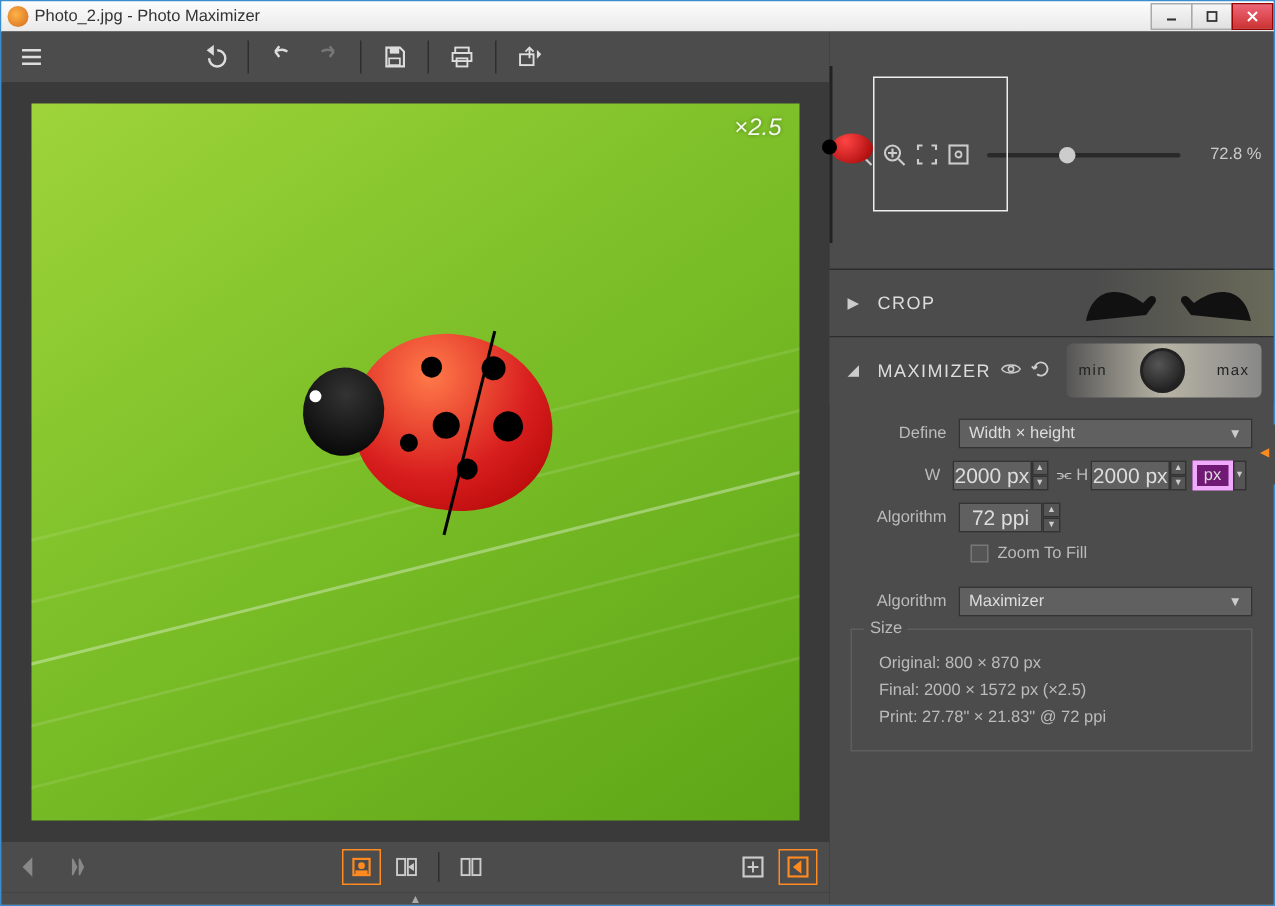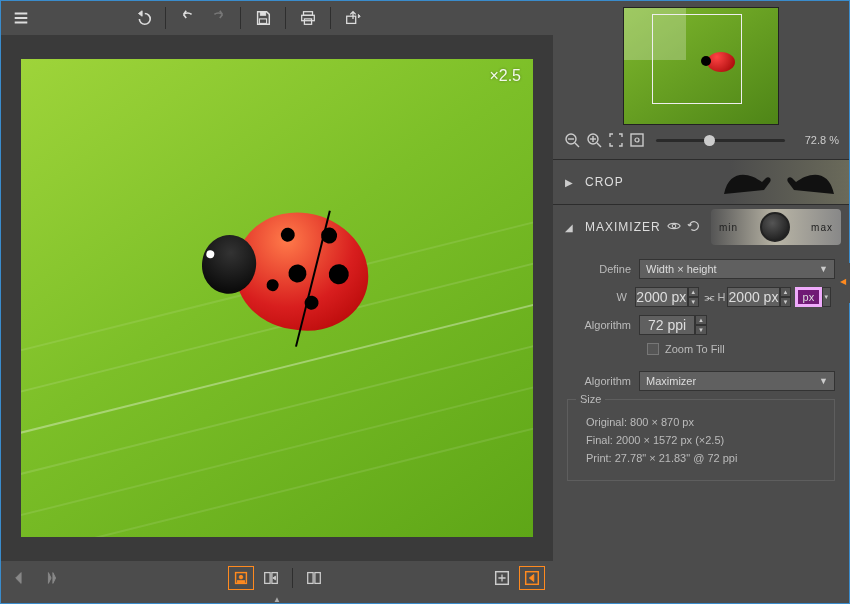--- a/index.html
+++ b/index.html
@@ -17,41 +17,41 @@
 
 .app { flex: 1; display: flex; background: #2b2b2b; }
 .left { flex: 1; display: flex; flex-direction: column; }
 .toolbar { height: 34px; background: #4c4c4c; display: flex; align-items: center; padding: 0 6px; color: #ddd; gap:2px;}
 .toolbar-sep { width: 1px; height: 22px; background: #2e2e2e; margin: 0 6px; }
 .tbtn { width: 28px; height: 26px; display: flex; align-items: center; justify-content: center; color: #ddd; }
 .tbtn svg { width: 18px; height: 18px; stroke: #ddd; fill: #ddd; }
 .tbtn.dim svg { stroke: #777; fill: #777; }
 
 .canvas-area { flex: 1; background: #3a3a3a; display: flex; align-items: center; justify-content: center; position: relative; }
-.image { width: 512px; height: 478px; background: linear-gradient(145deg,#9ed43a 0%,#7cbf28 45%,#5ea617 100%); position: relative; overflow: hidden; }
+.image { width: 512px; height: 478px; background: linear-gradient(145deg,#9ed43a 0%,#7cbf28 45%,#5ea617 100%); position: relative; overflow: hidden; font-style: italic; }
 .leaf-vein { position: absolute; left: -10%; top: 62%; width: 140%; height: 2px; background: rgba(255,255,255,.35); transform: rotate(-14deg); box-shadow: 0 -40px 0 rgba(255,255,255,.12), 0 -80px 0 rgba(255,255,255,.1), 0 40px 0 rgba(255,255,255,.12), 0 80px 0 rgba(255,255,255,.1), 0 120px 0 rgba(255,255,255,.1);}
 .ladybug { position: absolute; left: 52%; top: 44%; width: 170px; height: 130px; transform: translate(-50%,-50%) rotate(8deg); }
 .ladybug .body { position:absolute; left:20%; top:5%; width:78%; height:90%; background: radial-gradient(circle at 35% 25%, #ff7a4a, #d81e1e 55%, #a00 100%); border-radius: 50% 55% 50% 50%; }
 .ladybug .split { position:absolute; left:58%; top:-5%; width:2px; height:120%; background:#000; transform:rotate(6deg);}
 .ladybug .head { position:absolute; left:0; top:30%; width:32%; height:45%; background: radial-gradient(circle at 50% 30%, #333, #000); border-radius:50%; }
 .ladybug .eye { position:absolute; width:8px; height:8px; background:#fff; border-radius:50%; left:5%; top:30%; }
 .ladybug .spot { position:absolute; background:#000; border-radius:50%; }
 .zoom-label { position:absolute; top:8px; right:12px; color:#fff; font-size:16px; opacity:.9; text-shadow:0 0 3px rgba(0,0,0,.4);}
 
 .bottombar { height: 34px; background: #4c4c4c; display: flex; align-items: center; padding: 0 8px; gap: 4px; }
 .bottombar .spacer { flex:1; }
 .bottombar .bbtn { width:26px; height:24px; display:flex; align-items:center; justify-content:center; border:1px solid transparent;}
 .bottombar .bbtn.active { border:1px solid #ff8a1f;}
 .bottombar svg { stroke:#ccc; fill:#ccc; width:18px; height:18px;}
 .bottombar .bbtn.active svg { stroke:#ff8a1f; fill:#ff8a1f;}
 .arrows-left svg, .arrows-right svg { fill:#888; stroke:#888;}
 .expand-bar { height: 8px; background:#4c4c4c; text-align:center; color:#aaa; font-size:8px;}
 
 .right { width: 296px; background: #4c4c4c; display: flex; flex-direction: column; position:relative;}
-.thumb-area { height: 158px; padding: 6px 0 0 0; display:flex; flex-direction:column; align-items:center;}
+.thumb-area { height: 158px; padding: 6px 0 0 0; display:flex; flex-direction:row; align-items:center;}
 .thumb { width: 156px; height: 118px; background: linear-gradient(145deg,#7fb82d,#4e8517); position:relative; border:1px solid #222;}
 .thumb-rect { position:absolute; left:28px; top:6px; width:90px; height:90px; border:1px solid #eee;}
 .thumb .hl { position:absolute; left:0; top:0; width:40%; height:45%; background: rgba(255,255,255,.25);}
 .thumb .bug { position:absolute; left:54%; top:38%; width:28px; height:20px; background: radial-gradient(circle at 35% 25%, #f44, #900); border-radius:50%;}
 .thumb .bug::before{content:"";position:absolute;left:-6px;top:4px;width:10px;height:10px;background:#000;border-radius:50%;}
 .zoom-controls { height: 30px; display:flex; align-items:center; gap:4px; padding:0 10px; width:100%;}
 .zicon { width:18px; height:18px; display:flex; align-items:center; justify-content:center;}
 .zicon svg{width:16px;height:16px;stroke:#ccc;fill:none;}
 .zslider { flex:1; margin:0 6px;}
 .zpercent { color:#ccc; font-size:11px; width:44px; text-align:right;}
@@ -87,20 +87,41 @@
 .sizebox .title { position:absolute; top:-7px; left:8px; background:#4c4c4c; padding:0 4px; color:#bbb;}
 .sizebox .line { margin:6px 0 6px 18px; color:#bbb;}
 .edge-handle { position:absolute; right:-1px; top:262px; width:8px; height:40px; background:#4c4c4c;}
 .edge-handle::before{content:"◀"; color:#ff8a1f; font-size:8px; position:absolute; left:-2px; top:14px;}
 </style>
 </head>
 <body>
 
 <div class="window">
 
+  <div class="titlebar">
+    <div class="icon-app"></div>
+    <span>Photo_2.jpg - Photo Maximizer</span>
+    <div class="titlebar-space"></div>
+    <div class="winbtn">
+        <svg viewBox="0 0 10 10">
+          <line x1="2" y1="7" x2="8" y2="7" stroke="#333" stroke-width="1.4"></line>
+        </svg>
+      </div>
+    <div class="winbtn">
+        <svg viewBox="0 0 10 10">
+          <rect x="2" y="2" width="6" height="6" fill="none" stroke="#333" stroke-width="1.2"></rect>
+        </svg>
+      </div>
+    <div class="winbtn close">
+        <svg viewBox="0 0 10 10">
+          <line x1="2" y1="2" x2="8" y2="8" stroke="#fff" stroke-width="1.4"></line>
+          <line x1="8" y1="2" x2="2" y2="8" stroke="#fff" stroke-width="1.4"></line>
+        </svg>
+      </div>
+  </div>
 
   <div class="app">
 
     <div class="left">
       <div class="toolbar">
         <div class="tbtn">
             <svg viewBox="0 0 20 20">
               <path d="M3 5h14M3 10h14M3 15h14" stroke-width="2" fill="none"></path>
             </svg>
           </div>

